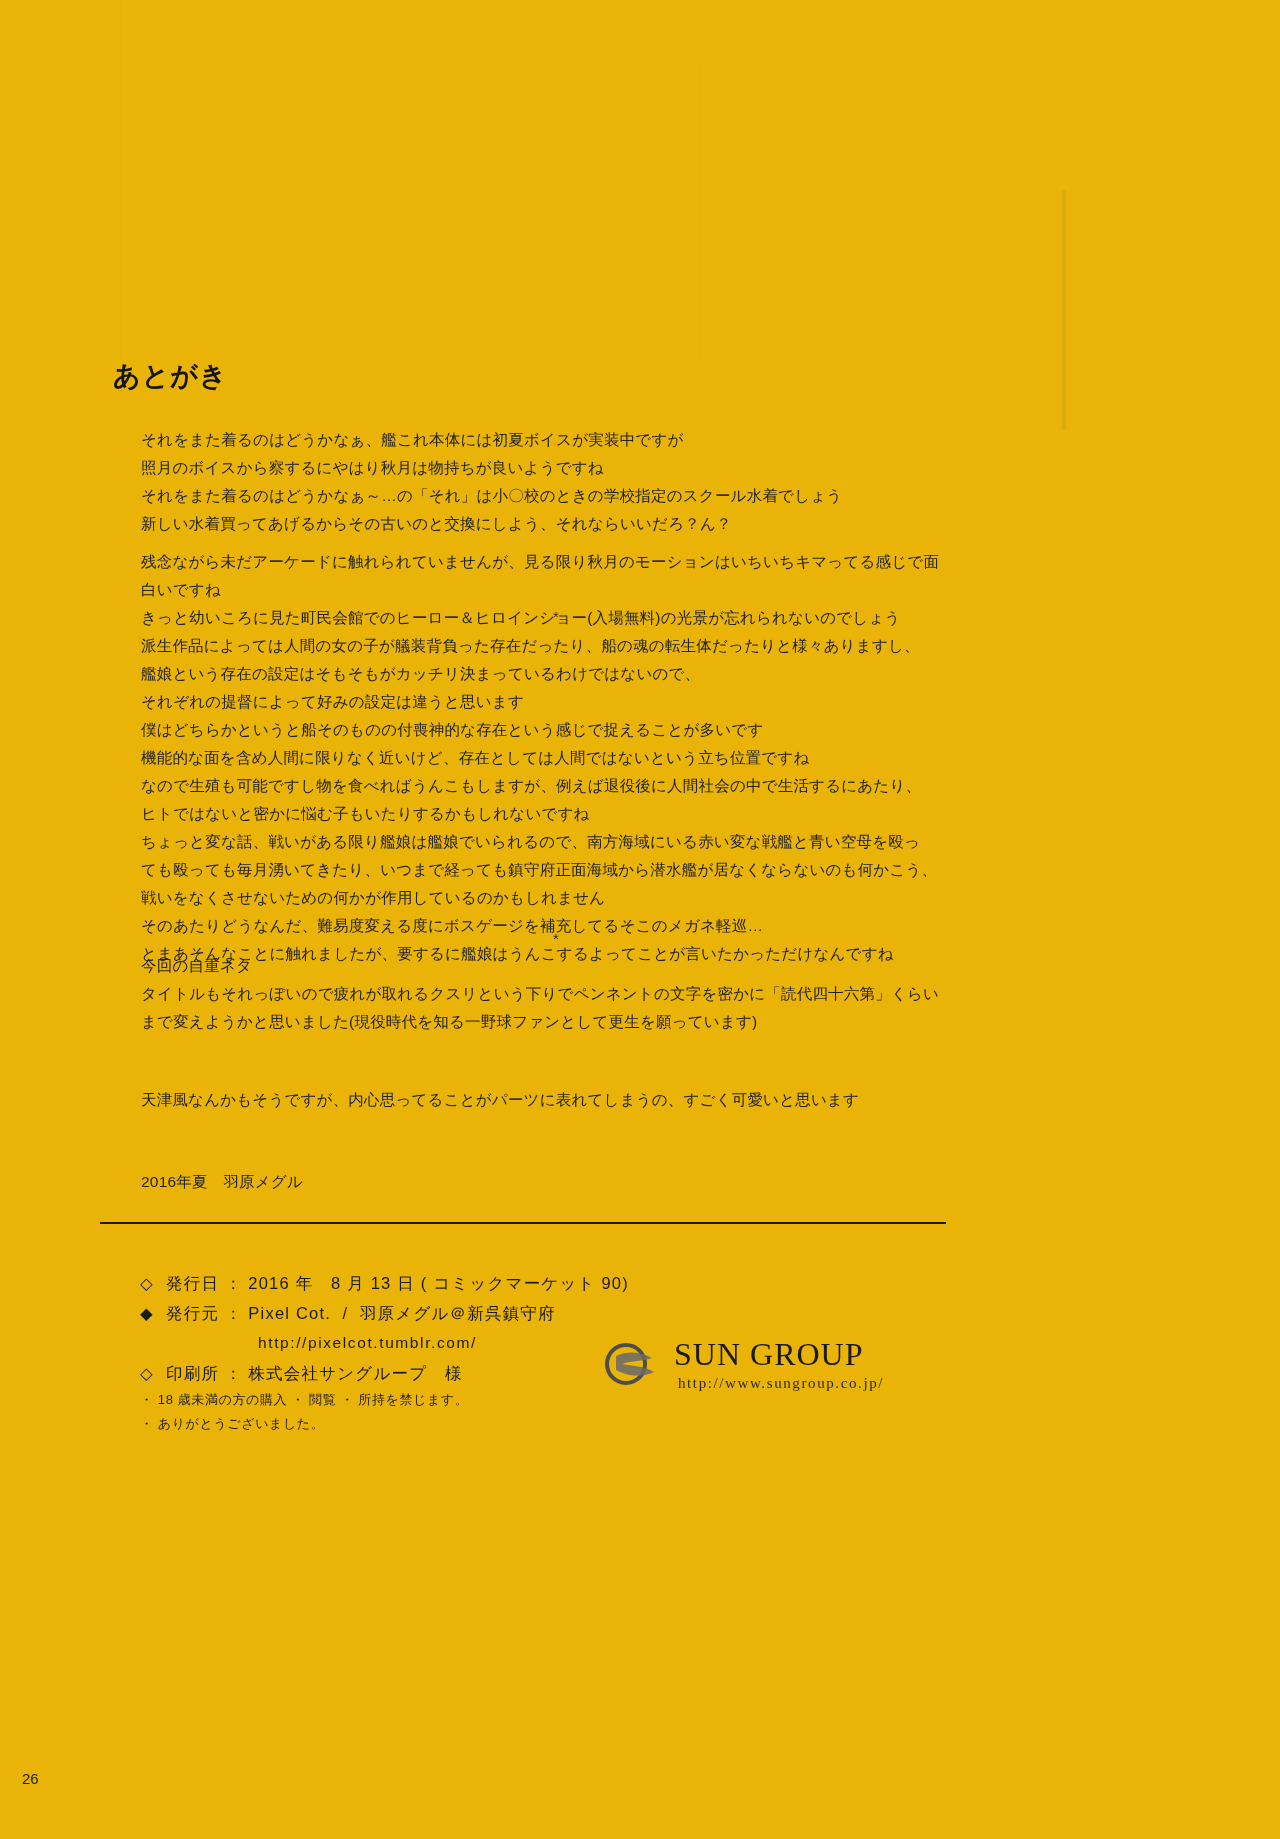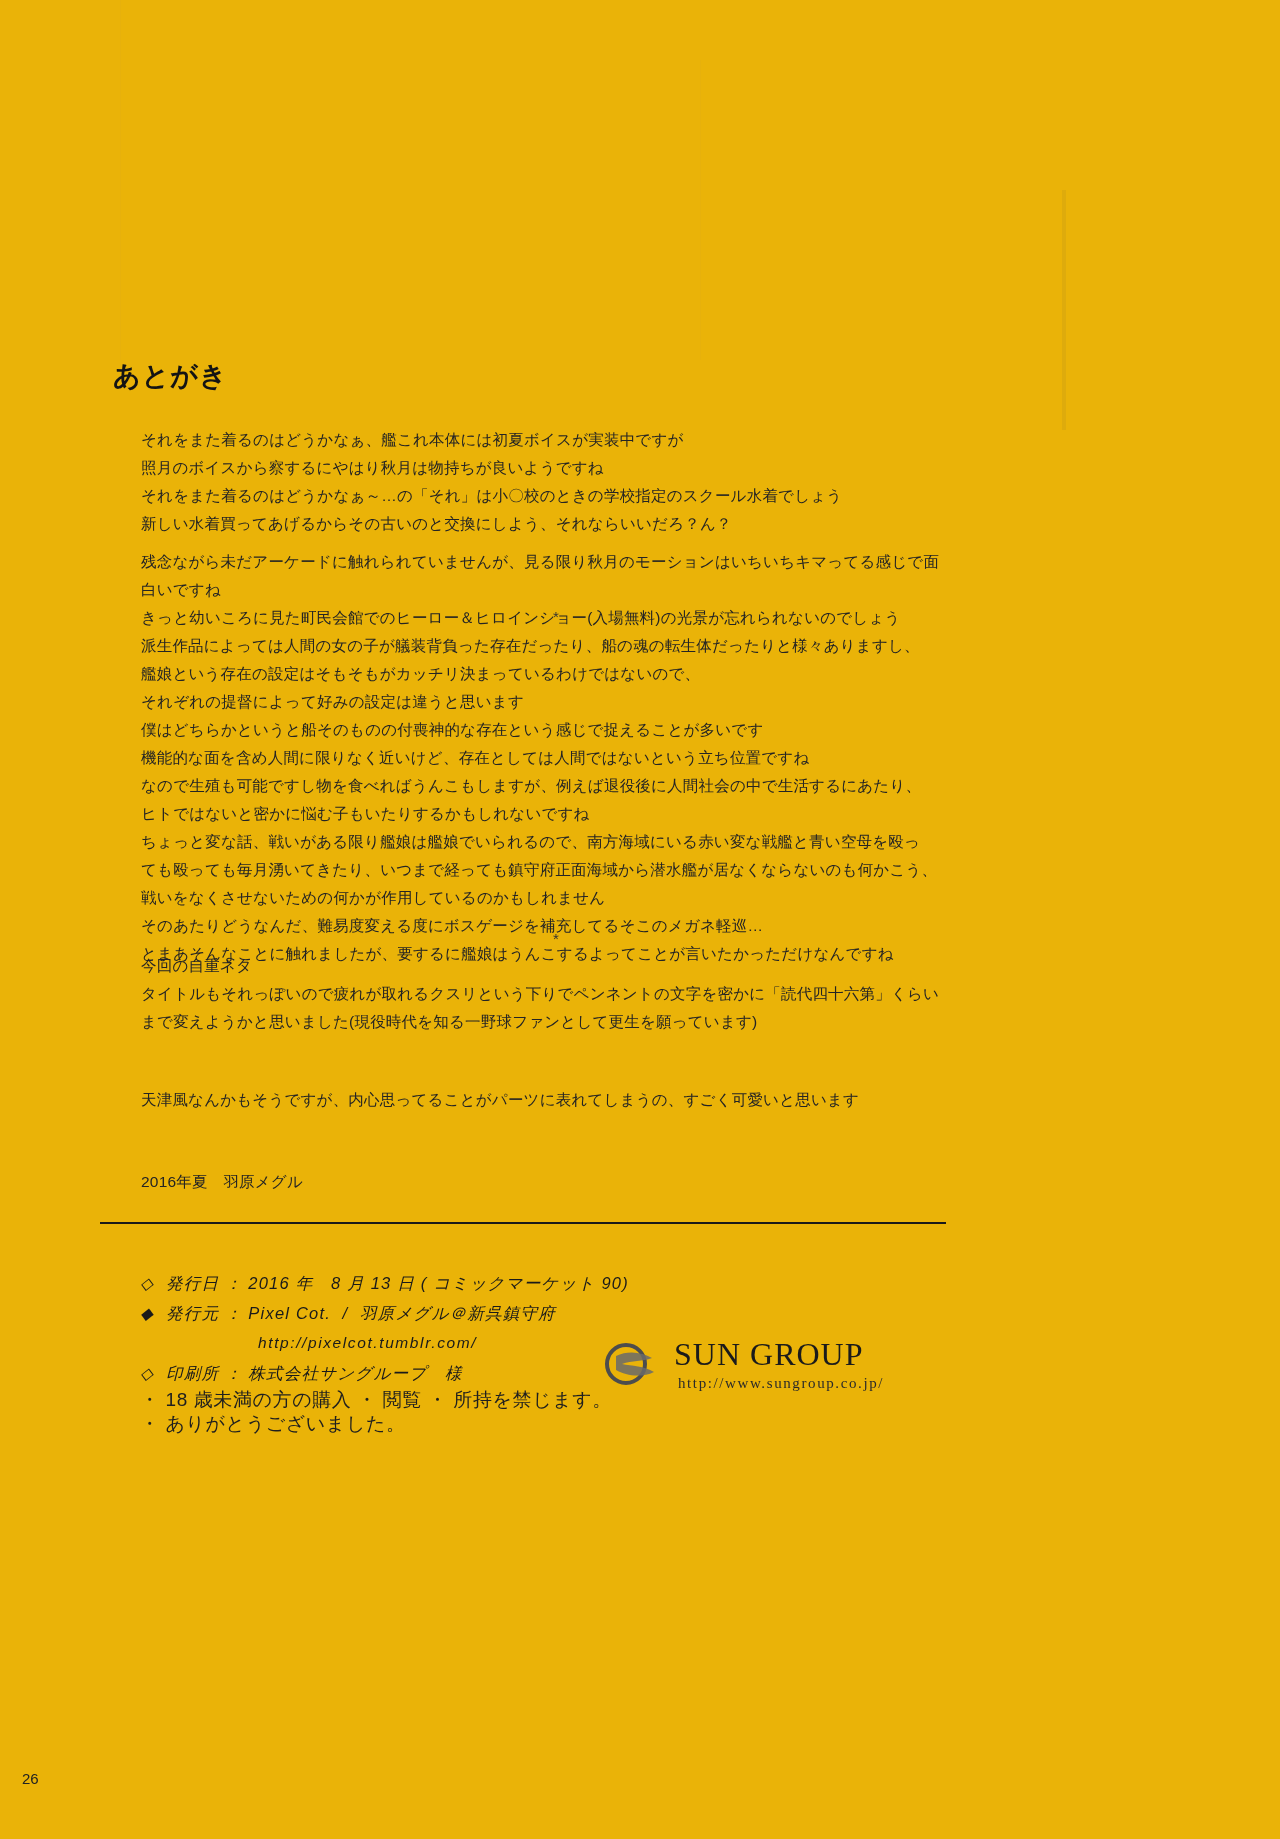--- a/index.html
+++ b/index.html
@@ -81,28 +81,28 @@
   .colophon {
     position: absolute;
     left: 140px;
     top: 1268px;
     font-size: 16.5px;
     line-height: 30px;
     letter-spacing: 1.2px;
     color: #1a1a1a;
     font-family: "Liberation Sans", sans-serif;
   }
-  .colophon .row { display: block; white-space: pre; font-style: italic; }
+  .colophon .row { display: block; white-space: pre; }
   .colophon .mark { display: inline-block; width: 26px; }
   .colophon .url { padding-left: 118px; letter-spacing: 1.6px; font-size: 15.5px;}
   .notes {
     position: absolute;
     left: 140px;
     top: 1388px;
-    font-size: 19px;
+    font-size: 13px;
     line-height: 24px;
     letter-spacing: 0.6px;
     color: #1f1f1f;
   }
   .notes .row { display: block; white-space: pre; }
 
   
   .logo {
     position: absolute;
     left: 602px;

